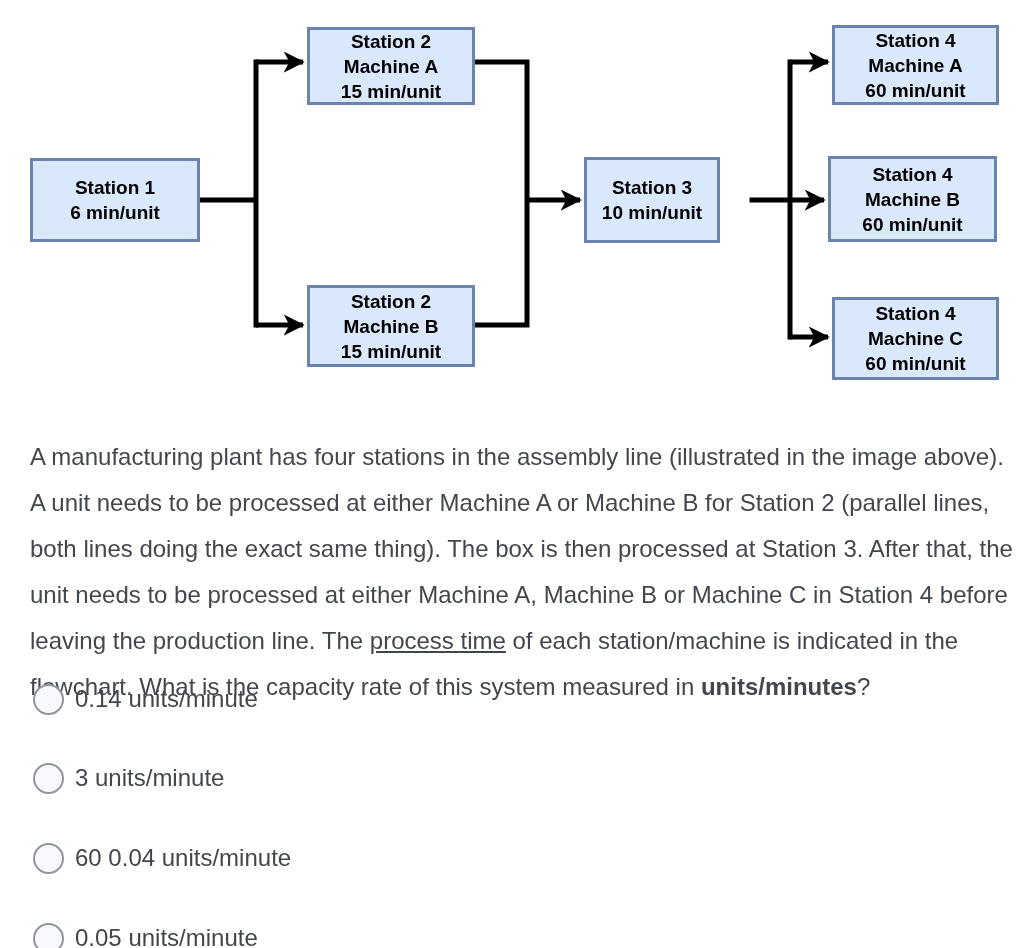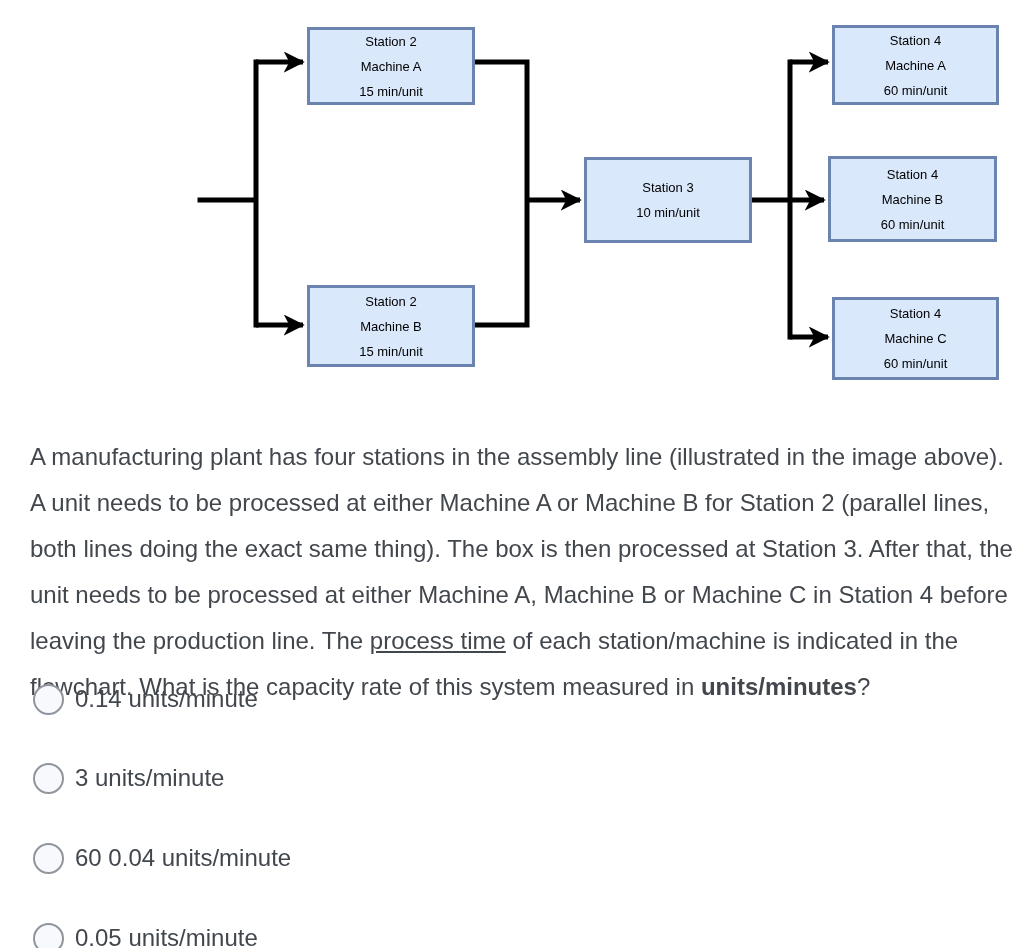--- a/index.html
+++ b/index.html
@@ -25,31 +25,31 @@
   .node {
     position: absolute;
     box-sizing: border-box;
     background: #dae8fc;
     border: 3px solid #6b83af;
     display: flex;
     flex-direction: column;
     align-items: center;
     justify-content: center;
     text-align: center;
-    font-weight: 400;
-    font-size: 13px;
+    font-weight: 700;
+    font-size: 19px;
     line-height: 25px;
     color: #000000;
   }
   .node span { display: block; white-space: nowrap; }
 
   #station1  { left: 30px;  top: 158px; width: 170px; height: 84px; }
   #station2a { left: 307px; top: 27px;  width: 168px; height: 78px; }
   #station2b { left: 307px; top: 285px; width: 168px; height: 82px; }
-  #station3  { left: 584px; top: 157px; width: 168px; height: 86px; }
+  #station3  { left: 584px; top: 157px; width: 136px; height: 86px; }
   #station4a { left: 832px; top: 25px;  width: 167px; height: 80px; }
   #station4b { left: 828px; top: 156px; width: 169px; height: 86px; }
   #station4c { left: 832px; top: 297px; width: 167px; height: 83px; }
 
   
   .question {
     position: absolute;
     left: 30px;
     top: 410px;
     width: 985px;
@@ -102,20 +102,24 @@
     <path d="M200,200 H256 M256,62 V325 M475,62 H527 M475,325 H527 M527,62 V325 M752,200 H790 M790,62 V337" fill="none" stroke="#000000" stroke-width="5" stroke-linecap="square"></path>
 
     <path d="M256,62 H303" fill="none" stroke="#000000" stroke-width="5" marker-end="url(#arrow)"></path>
     <path d="M256,325 H303" fill="none" stroke="#000000" stroke-width="5" marker-end="url(#arrow)"></path>
     <path d="M527,200 H580" fill="none" stroke="#000000" stroke-width="5" marker-end="url(#arrow)"></path>
     <path d="M790,62 H828" fill="none" stroke="#000000" stroke-width="5" marker-end="url(#arrow)"></path>
     <path d="M790,200 H824" fill="none" stroke="#000000" stroke-width="5" marker-end="url(#arrow)"></path>
     <path d="M790,337 H828" fill="none" stroke="#000000" stroke-width="5" marker-end="url(#arrow)"></path>
   </svg>
 
+  <div class="node" id="station1">
+    <span>Station 1</span>
+    <span>6 min/unit</span>
+  </div>
 
   <div class="node" id="station2a">
     <span>Station 2</span>
     <span>Machine A</span>
     <span>15 min/unit</span>
   </div>
 
   <div class="node" id="station2b">
     <span>Station 2</span>
     <span>Machine B</span>

